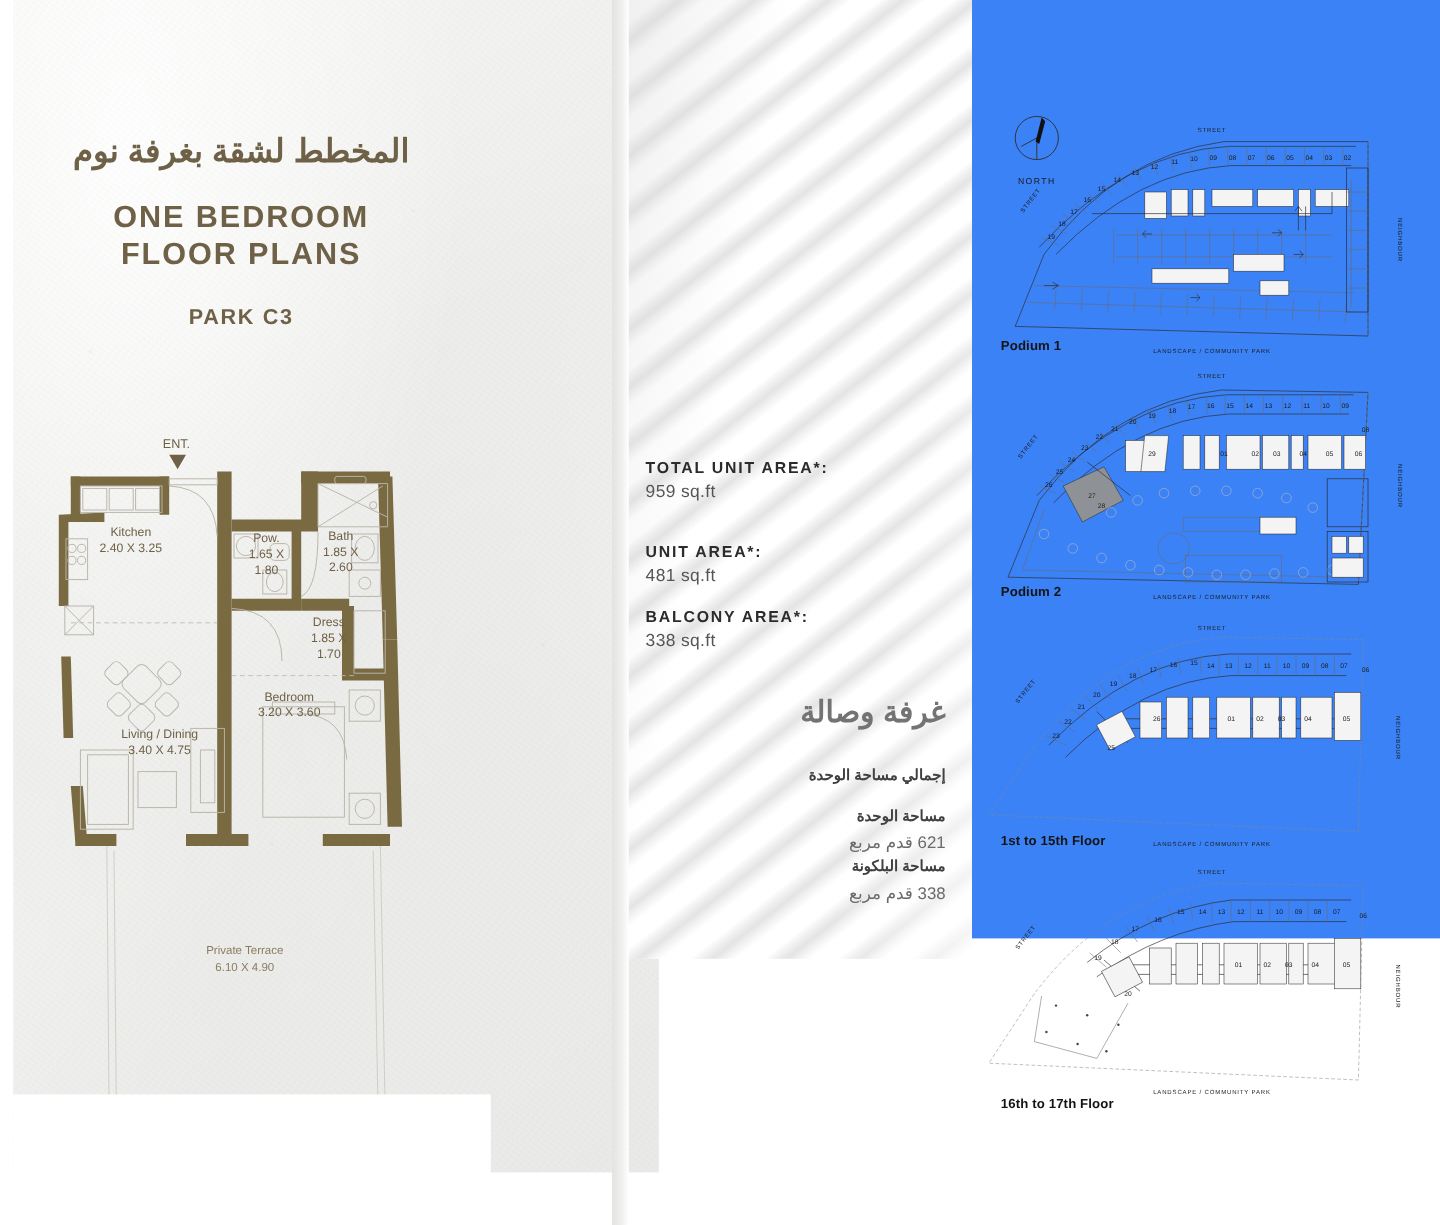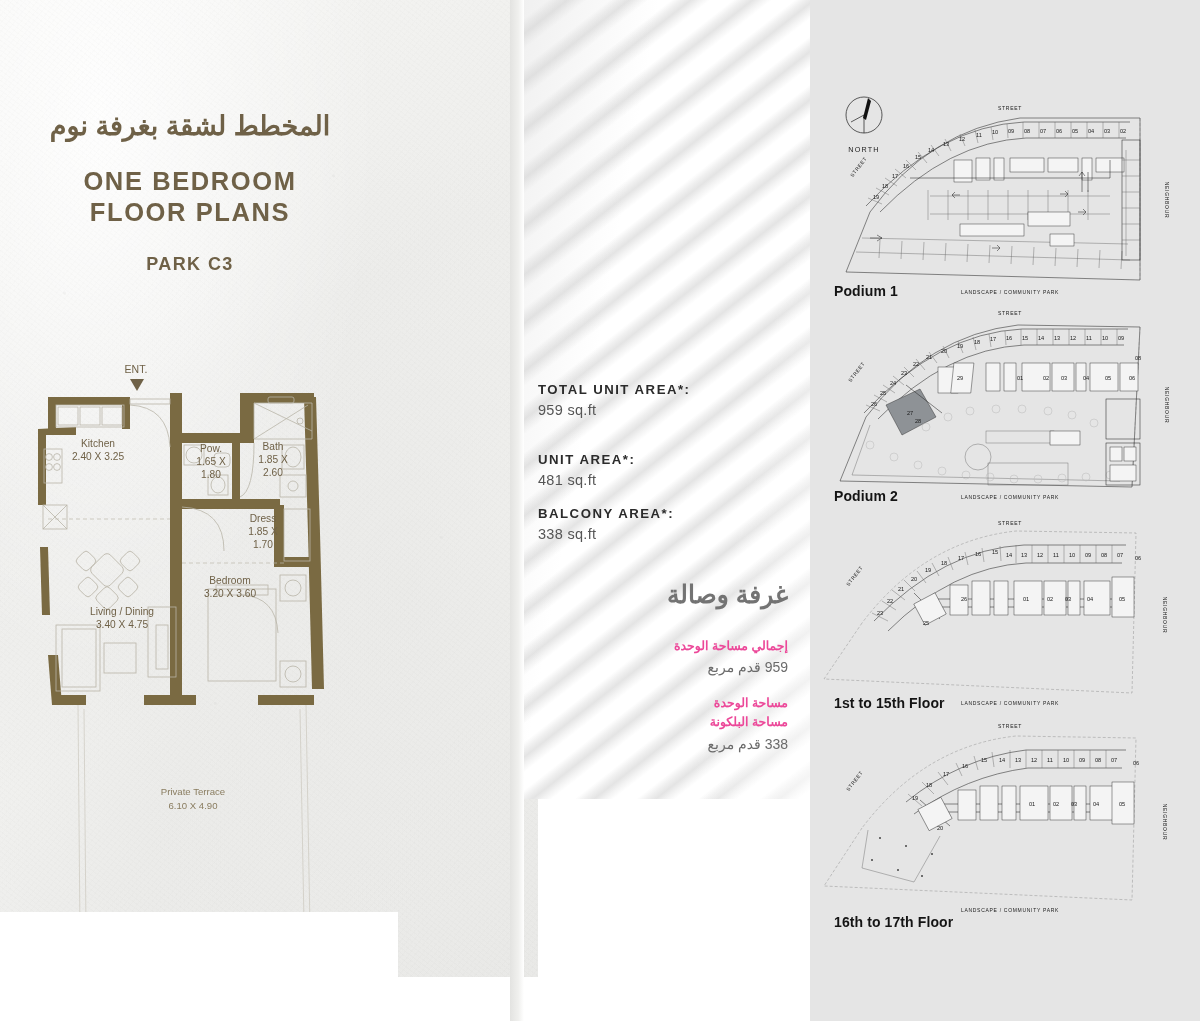--- a/index.html
+++ b/index.html
@@ -4,21 +4,21 @@
 <style>
   html,body{margin:0;padding:0;}
   body{
     width:1200px;height:1021px;overflow:hidden;position:relative;
     background:#ffffff;
     font-family:"Liberation Sans", sans-serif;
   }
 
   
   #left-panel{
-    position:absolute;left:0;top:0;width:510px;height:977px;
+    position:absolute;left:11px;top:0;width:510px;height:977px;
     background:
       radial-gradient(ellipse at 18% 12%, rgba(255,255,255,.9) 0%, rgba(255,255,255,0) 45%),
       radial-gradient(ellipse at 75% 60%, rgba(228,228,226,.55) 0%, rgba(255,255,255,0) 55%),
       radial-gradient(ellipse at 30% 85%, rgba(232,232,230,.6) 0%, rgba(255,255,255,0) 50%),
       linear-gradient(150deg,#f6f6f4 0%,#eeeeec 38%,#f3f3f1 62%,#e9e9e7 100%);
     padding-left: 28px;
   }
   #paper-grain{
     position:absolute;inset:0;opacity:.5;mix-blend-mode:multiply;
     background-image:
@@ -86,28 +86,28 @@
   .spec-val{
     font-size:14.5px;color:#555555;letter-spacing:.3px;margin:5px 0 0 0;font-weight:400;
   }
   .gap-lg{height:34px;}
   .gap-sm{height:18px;}
 
   #specs-ar{position:absolute;left:28px;top:578px;width:250px;direction:rtl;text-align:right;}
   .ar-head{
     font-size:25px;font-weight:700;color:#737373;line-height:1.3;margin:0;
   }
-  .ar-lbl{font-size:12.5px;color:#ec4899;margin:0;line-height:1.5;font-weight:600;text-align:right;}
+  .ar-lbl{font-size:12.5px;color:#404040;margin:0;line-height:1.5;font-weight:600;text-align:right;}
   .ar-num{font-size:14px;color:#6a6a6a;margin:2px 0 0 0;line-height:1.5;}
 
   
-  #right-panel{position:absolute;left:810px;top:0;width:390px;height:1021px;background:#e5e5e5;}
+  #right-panel{position:absolute;left:810px;top:0;width:390px;height:782px;background:#3b82f6;}
   .plan-block{position:absolute;left:0;width:390px;}
   .plan-name{
-    position:absolute;font-size:14px;font-weight:700;color:#141414;letter-spacing:.1px;
+    position:absolute;font-size:11px;font-weight:700;color:#141414;letter-spacing:.1px;
   }
   #north-wrap{position:absolute;left:24px;top:92px;width:60px;text-align:center;}
   #north-lbl{font-size:7.2px;letter-spacing:1.2px;color:#1a1a1a;margin-top:3px;}
   .plan-svg{display:block;}
 </style>
 </head>
 <body>
 
 <div id="left-panel">
   <div id="paper-grain"></div>
@@ -281,23 +281,23 @@
     <p class="spec-val">481 sq.ft</p>
     <div class="gap-sm"></div>
     <p class="spec-head">BALCONY AREA*:</p>
     <p class="spec-val">338 sq.ft</p>
   </div>
 
   <div id="specs-ar">
     <p class="ar-head">غرفة وصالة</p>
     <div style="height:26px"></div>
     <p class="ar-lbl">إجمالي مساحة الوحدة</p>
-    <p class="ar-num">959 قدم مربع</p>
     <div style="height:16px"></div>
     <p class="ar-lbl">مساحة الوحدة</p>
+    <p class="ar-num">621 قدم مربع</p>
     <p class="ar-lbl">مساحة البلكونة</p>
     <p class="ar-num">338 قدم مربع</p>
   </div>
 </div>
 
 <div id="right-panel">
 
   <div id="north-wrap">
     <svg width="46" height="46" viewBox="0 0 46 46">
       <circle cx="23" cy="23" r="18" fill="none" stroke="#333" stroke-width=".8"></circle>

